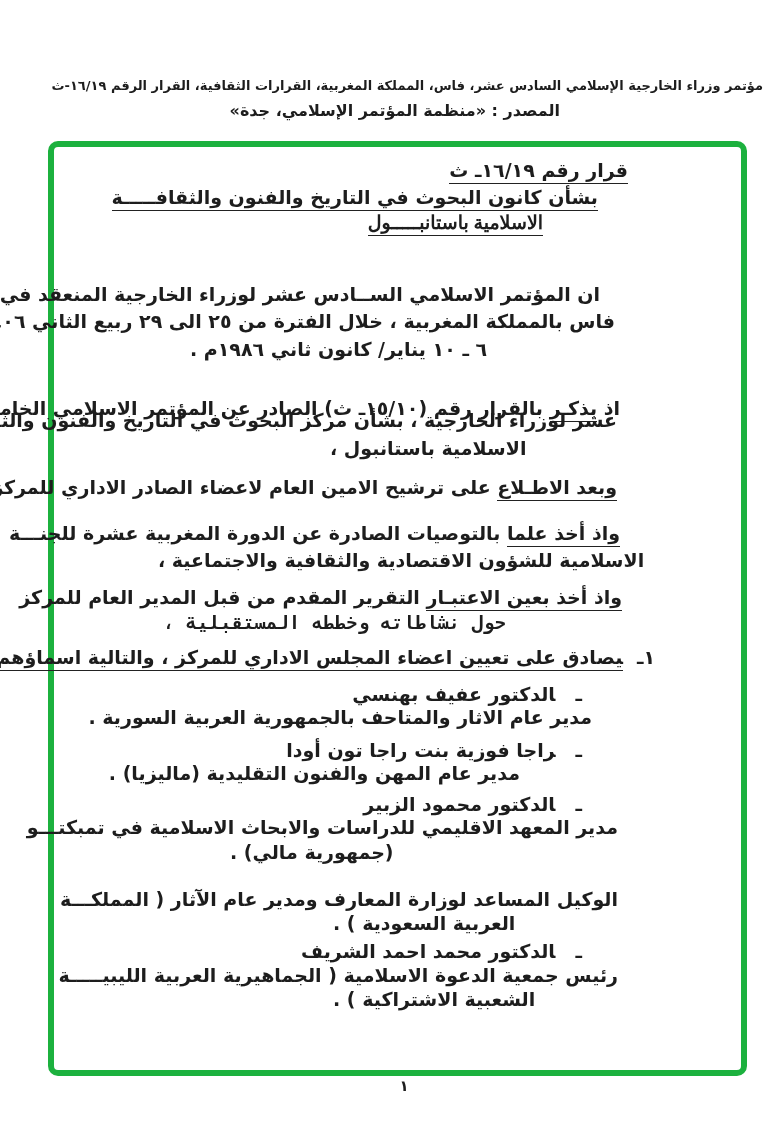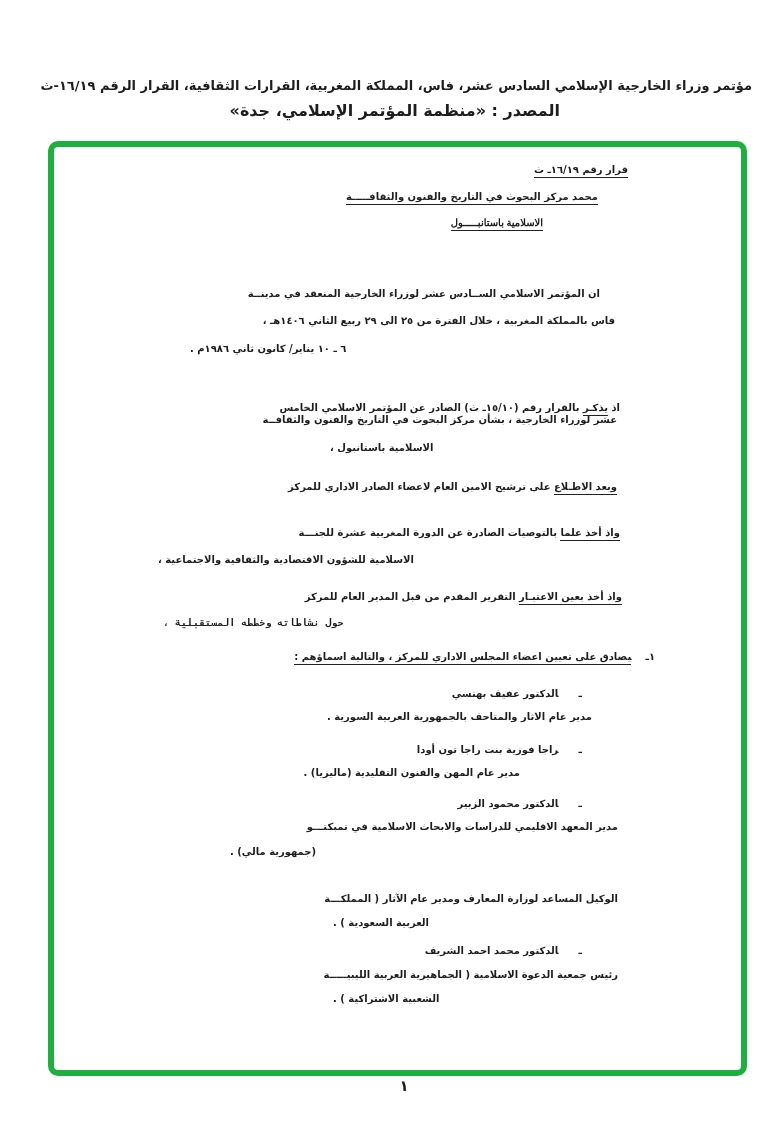--- a/index.html
+++ b/index.html
@@ -2,24 +2,24 @@
 <html lang="ar" style="--green: #1cb13e;"><head>
 <meta charset="utf-8">
 <style>
   html,body{margin:0;padding:0;}
   body{
     width:781px;height:1135px;position:relative;background:#ffffff;
     font-family:"DejaVu Sans","Liberation Sans",sans-serif;
     color:#1c1c1c;overflow:hidden;
   }
   .page{position:absolute;inset:0;direction:rtl;}
-  .ln{position:absolute;white-space:nowrap;font-weight:700;font-size:10px;line-height:20px;color:#1d1d1d;}
+  .ln{position:absolute;white-space:nowrap;font-weight:700;font-size:19px;line-height:20px;color:#1d1d1d;}
   .u{border-bottom:1.6px solid #222;padding-bottom:2px;}
   
-  .hdr1{top:76px;right:29px;font-size:13px;letter-spacing:0;}
+  .hdr1{top:76px;right:18px;font-size:13px;letter-spacing:0;}
   .hdr2{top:101px;left:260px;width:300px;text-align:right;font-size:16px;white-space:nowrap;}
   
   .frame{
     position:absolute;left:48px;top:141px;width:687px;height:923px;
     border:6px solid var(--green,#1cb13e);border-radius:10px;background:transparent;
   }
   
   .t1{top:160px;right:153px;}
   .t2{top:187px;right:183px;}
   .t3{top:213px;right:238px;font-family:Liberation Serif, serif;}
@@ -53,21 +53,21 @@
 <body style="color: rgb(29, 29, 29);">
 
 <div class="page">
 
   <div class="ln hdr1">مؤتمر وزراء الخارجية الإسلامي السادس عشر، فاس، المملكة المغربية، القرارات الثقافية، القرار الرقم ١٦/١٩-ث</div>
   <div class="ln hdr2">المصدر : «منظمة المؤتمر الإسلامي، جدة»</div>
 
   <div class="frame"></div>
 
   <div class="ln t1"><span class="u">قرار رقم ١٦/١٩ـ ث</span></div>
-  <div class="ln t2"><span class="u">محمد مركز البحوث في التاريخ والفنون والثقافـــــة</span></div>
+  <div class="ln t2"><span class="u">بشأن كانون البحوث في التاريخ والفنون والثقافـــــة</span></div>
   <div class="ln t3"><span class="u">الاسلامية باستانبـــــول</span></div>
 
   <div class="ln p1l1">ان المؤتمر الاسلامي الســادس عشر لوزراء الخارجية المنعقد في مدينــة</div>
   <div class="ln p1l2">فاس بالمملكة المغربية ، خلال الفترة من ٢٥ الى ٢٩ ربيع الثاني ١٤٠٦هـ ،</div>
   <div class="ln p1l3">٦ ـ ١٠ يناير/ كانون ثاني ١٩٨٦م .</div>
 
   <div class="ln p2l1"><span>اذ </span><span class="u">يذكـر</span><span> بالقرار رقم (١٥/١٠ـ ث) الصادر عن المؤتمر الاسلامي الخامس</span></div>
   <div class="ln p2l2">عشر لوزراء الخارجية ، بشأن مركز البحوث في التاريخ والفنون والثقافــة</div>
   <div class="ln p2l3">الاسلامية باستانبول ،</div>
 

